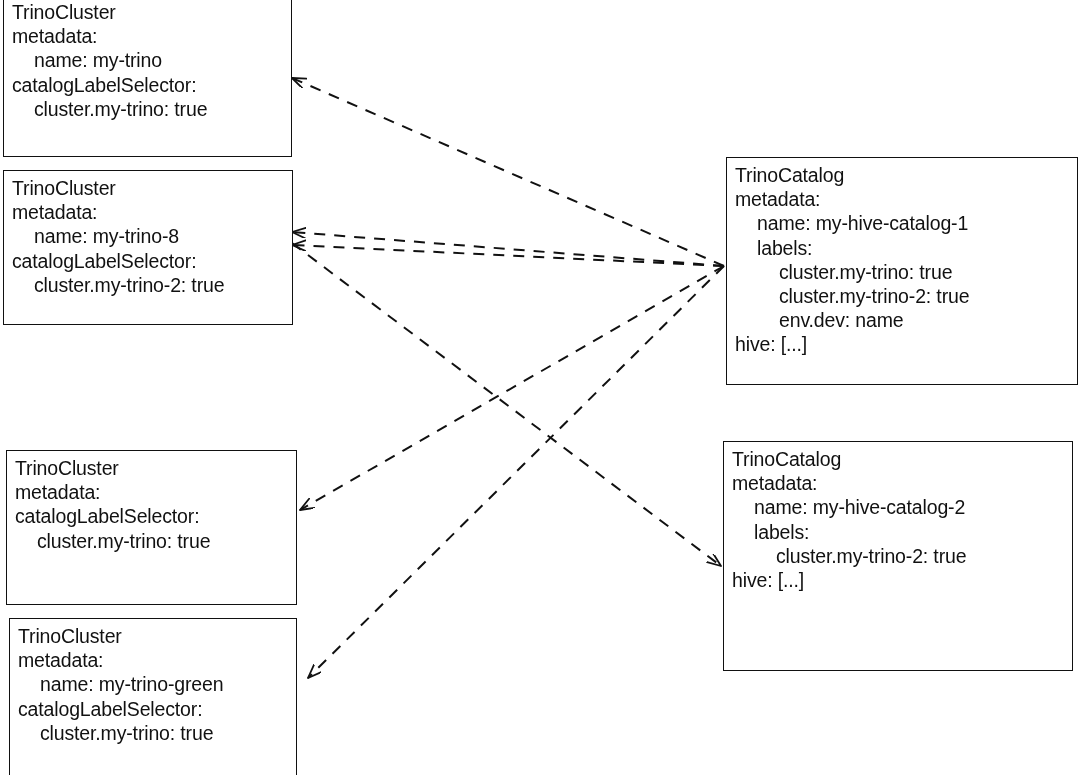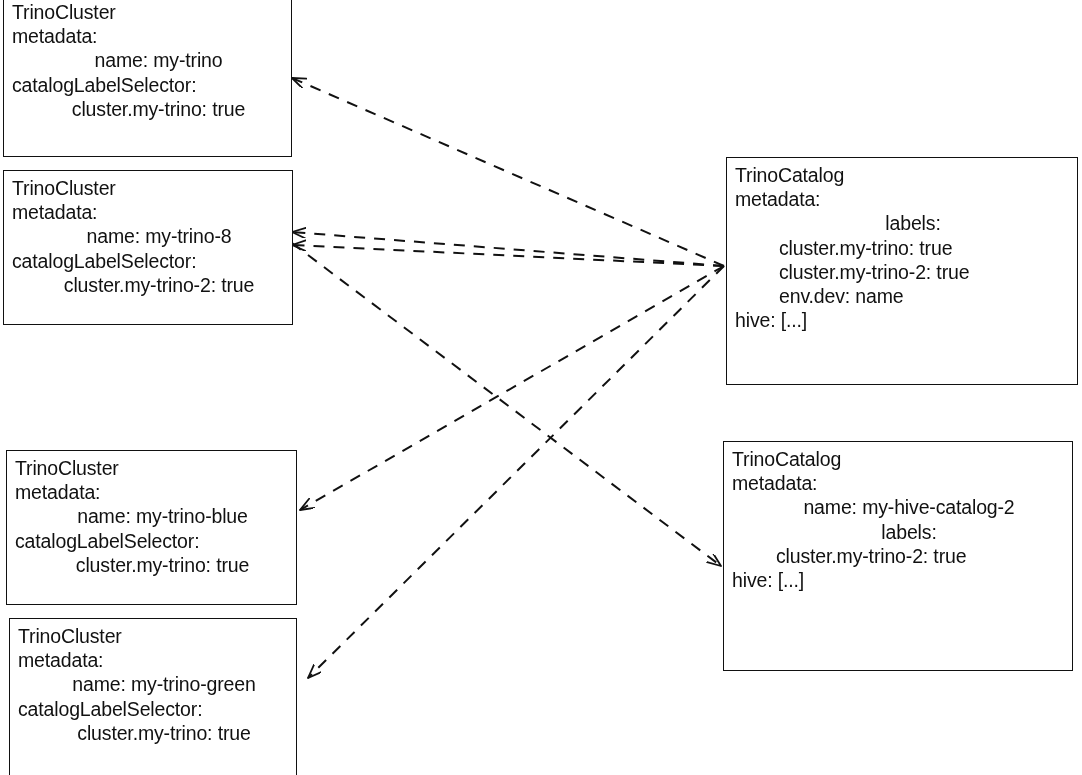--- a/index.html
+++ b/index.html
@@ -31,21 +31,21 @@
     padding: 5px 8px 6px 8px;
     overflow: hidden;
   }
   .node .line {
     font-size: 19.5px;
     line-height: 24.2px;
     color: #111111;
     white-space: pre;
     letter-spacing: -0.15px;
   }
-  .indent-1 { padding-left: 22px; text-align: center; }
+  .indent-1 { padding-left: 22px; }
   .indent-2 { padding-left: 44px; }
 </style>
 </head>
 <body>
 
 <div id="canvas">
 
   <svg class="edges" viewBox="0 0 1082 775" width="1082" height="775">
     <defs>
       <marker id="ah" markerWidth="16" markerHeight="16" refX="14" refY="5.2" orient="auto" markerUnits="userSpaceOnUse">
@@ -78,36 +78,36 @@
     <div class="line">TrinoCluster</div>
     <div class="line">metadata:</div>
     <div class="line indent-1">name: my-trino-8</div>
     <div class="line">catalogLabelSelector:</div>
     <div class="line indent-1">cluster.my-trino-2: true</div>
   </div>
 
   <div class="node" style="left:6px; top:450px; width:291px; height:155px;">
     <div class="line">TrinoCluster</div>
     <div class="line">metadata:</div>
-    <div class="line indent-1">name: my-trino-blue</div>
     <div class="line">catalogLabelSelector:</div>
     <div class="line indent-1">cluster.my-trino: true</div>
   </div>
 
   <div class="node" style="left:9px; top:618px; width:288px; height:160px;">
     <div class="line">TrinoCluster</div>
     <div class="line">metadata:</div>
     <div class="line indent-1">name: my-trino-green</div>
     <div class="line">catalogLabelSelector:</div>
     <div class="line indent-1">cluster.my-trino: true</div>
   </div>
 
   <div class="node" style="left:726px; top:157px; width:352px; height:228px;">
     <div class="line">TrinoCatalog</div>
     <div class="line">metadata:</div>
+    <div class="line indent-1">name: my-hive-catalog-1</div>
     <div class="line indent-1">labels:</div>
     <div class="line indent-2">cluster.my-trino: true</div>
     <div class="line indent-2">cluster.my-trino-2: true</div>
     <div class="line indent-2">env.dev: name</div>
     <div class="line">hive: [...]</div>
   </div>
 
   <div class="node" style="left:723px; top:441px; width:350px; height:230px;">
     <div class="line">TrinoCatalog</div>
     <div class="line">metadata:</div>

